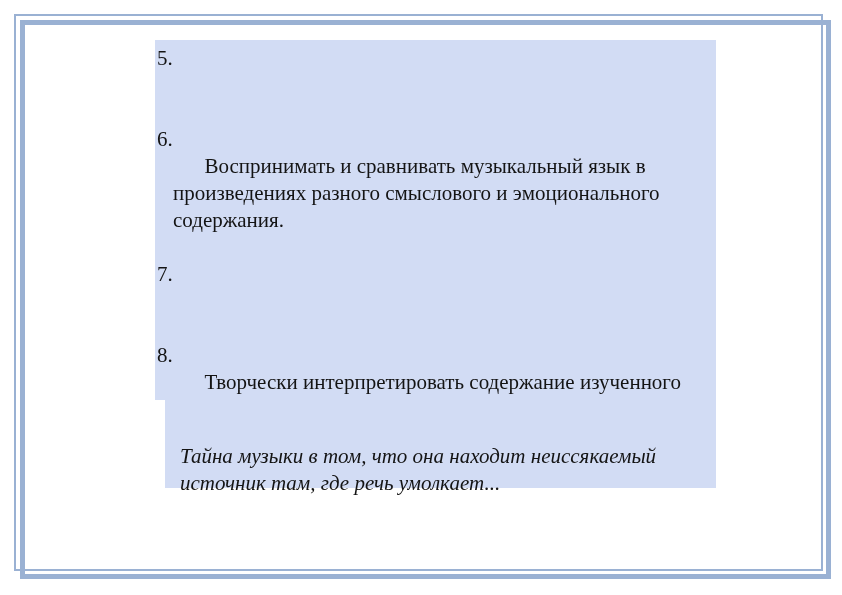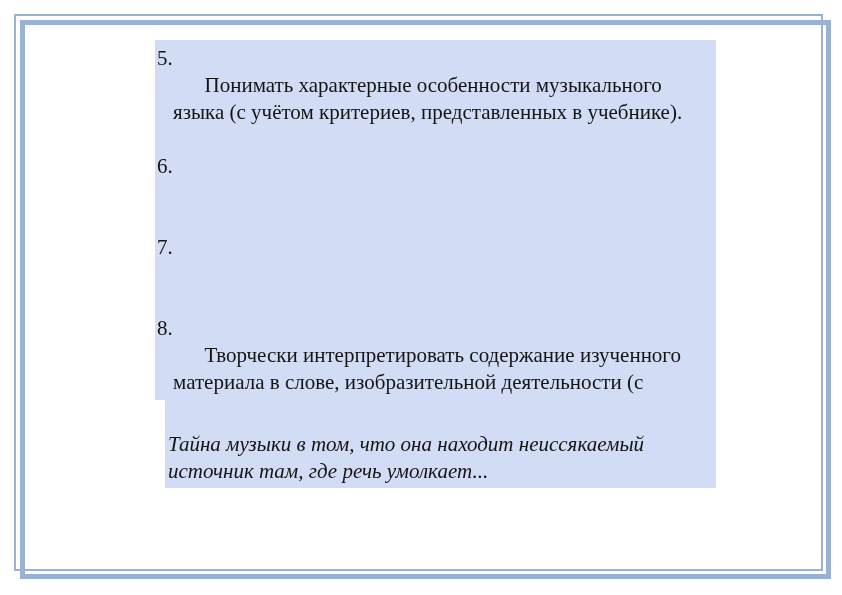--- a/index.html
+++ b/index.html
@@ -55,41 +55,42 @@
   }
   .quote-box {
     position: absolute;
     left: 165px; top: 400px;
     width: 551px; height: 88px;
     background: #d2dcf4;
     box-sizing: border-box;
     padding: 31px 0 0 3px;
   }
   .quote {
-    margin: 0;
+    margin: 12px;
     font-style: italic;
     font-size: 21px;
     line-height: 27px;
     white-space: pre;
   }
 </style>
 </head>
 <body>
 
 <div class="page">
   <div class="frame-thin"></div>
   <div class="frame-thick"></div>
 
   <div class="list-box">
     <div class="li">
-      <span class="num">5.</span><span>Понимать характерные особенности музыкального
-языка (с учётом критериев, представленных в учебнике).</span>
+      <span class="num">5.</span>
     </div>
     <div class="li">
-      <span class="num">6.</span>
+      <span class="num">6.</span><span>Воспринимать и сравнивать музыкальный язык в
+произведениях разного смыслового и эмоционального
+содержания.</span>
     </div>
     <div class="li">
       <span class="num">7.</span>
     </div>
     <div class="li">
       <span class="num">8.</span><span>Творчески интерпретировать содержание изученного
 материала в слове, изобразительной деятельности (с
 учётом критериев, представленных в Дневнике
 музыкальных размышлений)</span>
     </div>

